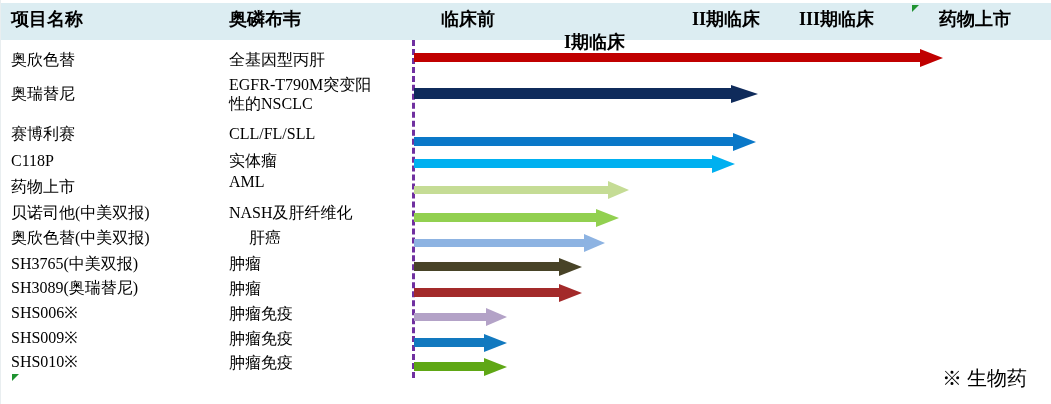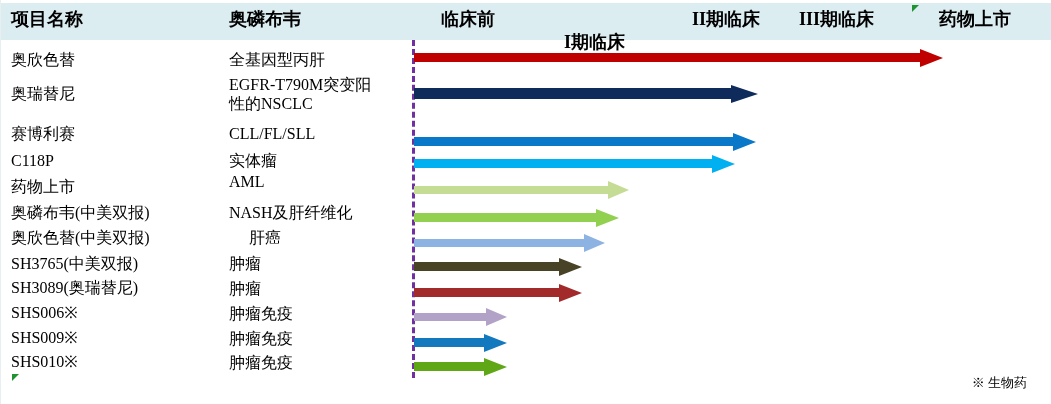--- a/index.html
+++ b/index.html
@@ -82,21 +82,21 @@
     border-top: 9px solid transparent;
     border-bottom: 9px solid transparent;
   }
 
   
   .footnote {
     position: absolute;
     right: 24px;
     bottom: 12px;
     font-family: "Liberation Serif", "DejaVu Serif", serif;
-    font-size: 13px;
+    font-size: 20px;
     color: #000000;
     white-space: nowrap;
   }
 
   
   .green-mark {
     position: absolute;
     width: 0;
     height: 0;
     border-top: 7px solid #1f9331;
@@ -125,21 +125,21 @@
       <div class="row-area" style="top: 50px;">全基因型丙肝</div>
       <div class="row-name" style="top: 84px;">奥瑞替尼</div>
       <div class="row-area" style="top: 75px;">EGFR-T790M突变阳
 性的NSCLC</div>
       <div class="row-name" style="top: 124px;">赛博利赛</div>
       <div class="row-area" style="top: 124px;">CLL/FL/SLL</div>
       <div class="row-name" style="top: 151px;">C118P</div>
       <div class="row-area" style="top: 151px;">实体瘤</div>
       <div class="row-name" style="top: 177px;">药物上市</div>
       <div class="row-area" style="top: 172px;">AML</div>
-      <div class="row-name" style="top: 203px;">奥磷布韦(中美双报)</div>
+      <div class="row-name" style="top: 203px;">贝诺司他(中美双报)</div>
       <div class="row-area" style="top: 203px;">NASH及肝纤维化</div>
       <div class="row-name" style="top: 228px;">奥欣色替(中美双报)</div>
       <div class="row-area" style="top: 228px; margin-left: 20px;">肝癌</div>
       <div class="row-name" style="top: 254px;">SH3765(中美双报)</div>
       <div class="row-area" style="top: 254px;">肿瘤</div>
       <div class="row-name" style="top: 278px;">SH3089(奥瑞替尼)</div>
       <div class="row-area" style="top: 279px;">肿瘤</div>
       <div class="row-name" style="top: 303px;">SHS006※</div>
       <div class="row-area" style="top: 304px;">肿瘤免疫</div>
       <div class="row-name" style="top: 328px;">SHS009※</div>

